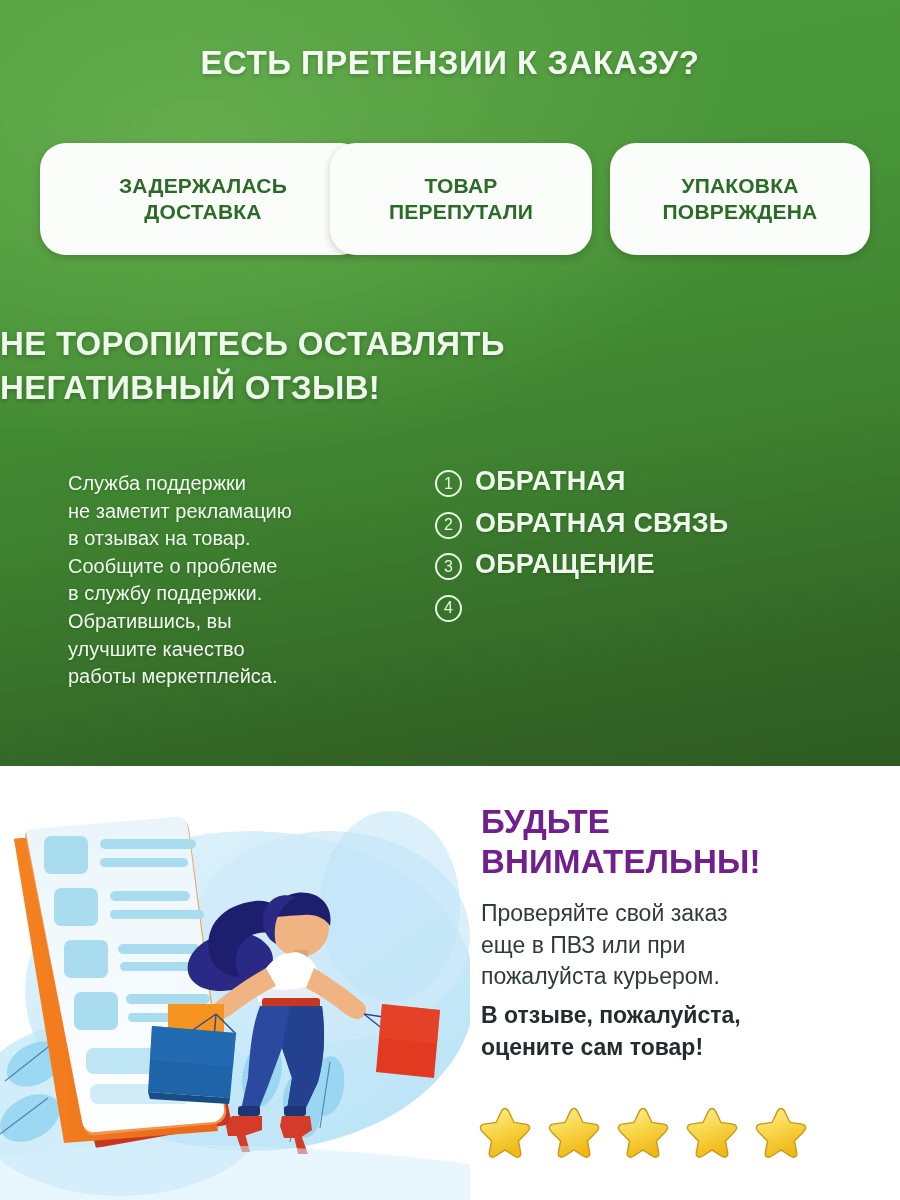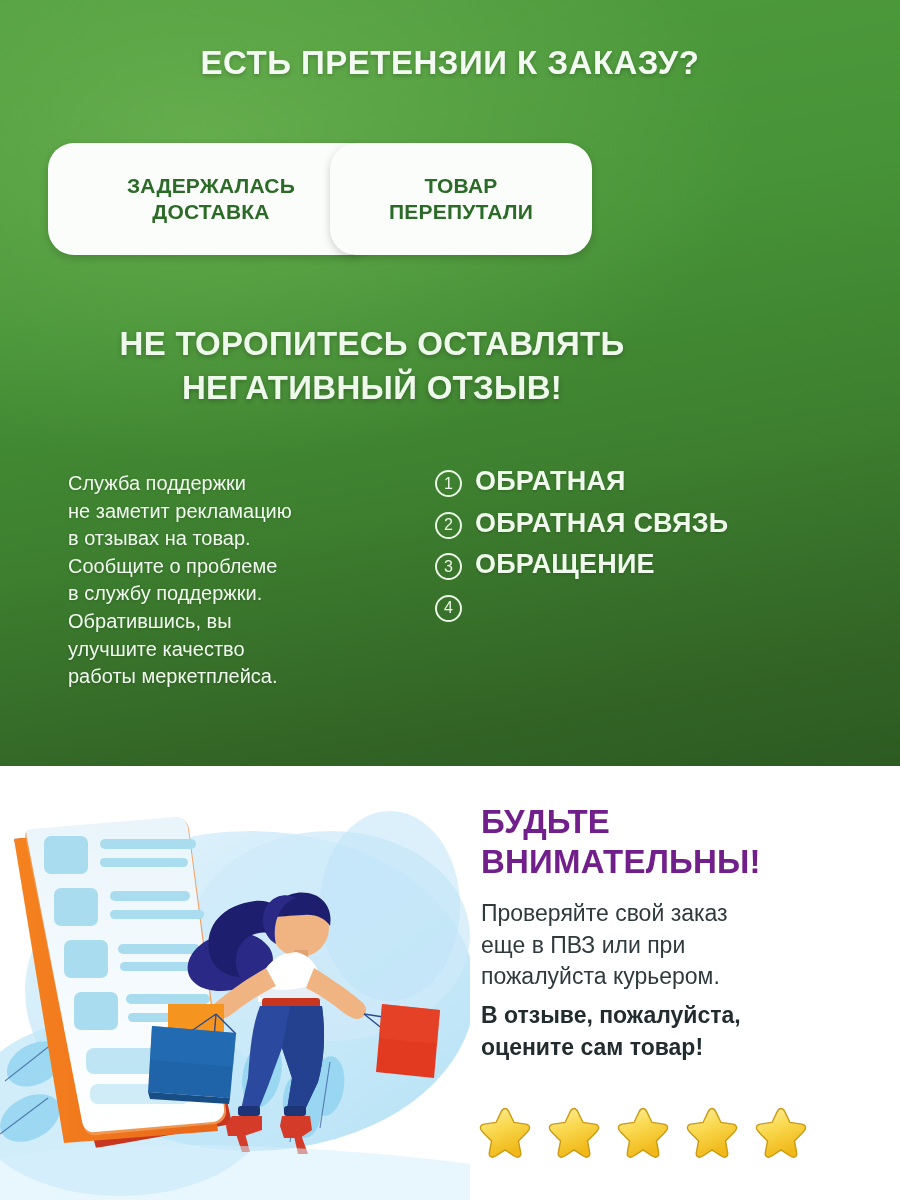--- a/index.html
+++ b/index.html
@@ -47,38 +47,38 @@
     position: absolute;
     top: 143px;
     height: 112px;
     background: #fbfdfb;
     border-radius: 26px;
     box-shadow: 0 3px 8px rgba(0,0,0,0.18);
     display: flex;
     align-items: center;
     justify-content: center;
   }
-  #pill-0 { left: 48px;  width: 326px; }
+  #pill-0 { left: 40px;  width: 326px; }
   #pill-1 { left: 330px; width: 262px; }
   #pill-2 { left: 610px; width: 260px; }
   .pill-text {
     color: #2c6b27;
     font-size: 21px;
     font-weight: bold;
     line-height: 1.26;
     text-align: center;
     white-space: pre-line;
     letter-spacing: 0.2px;
   }
 
   #headline-mid {
     position: absolute;
     left: 0; top: 322px;
     width: 744px;
-    text-align: center;
+    text-align: left;
     color: #eef9ec;
     font-size: 33px;
     font-weight: bold;
     line-height: 1.33;
     white-space: pre-line;
     text-shadow: 0 2px 5px rgba(0,0,0,0.25);
     letter-spacing: 0.3px;
   }
 
   #support-paragraph {
@@ -192,20 +192,24 @@
 
     <div id="headline-top">ЕСТЬ ПРЕТЕНЗИИ К ЗАКАЗУ?</div>
 
     <div class="pill" id="pill-0">
       <span class="pill-text">ЗАДЕРЖАЛАСЬ
 ДОСТАВКА</span>
     </div>
     <div class="pill" id="pill-1">
       <span class="pill-text">ТОВАР
 ПЕРЕПУТАЛИ</span>
+    </div>
+    <div class="pill" id="pill-2">
+      <span class="pill-text">УПАКОВКА
+ПОВРЕЖДЕНА</span>
     </div>
 
     <div id="headline-mid">НЕ ТОРОПИТЕСЬ ОСТАВЛЯТЬ
 НЕГАТИВНЫЙ ОТЗЫВ!</div>
 
     <div id="support-paragraph">Служба поддержки
 не заметит рекламацию
 в отзывах на товар.
 Сообщите о проблеме
 в службу поддержки.

